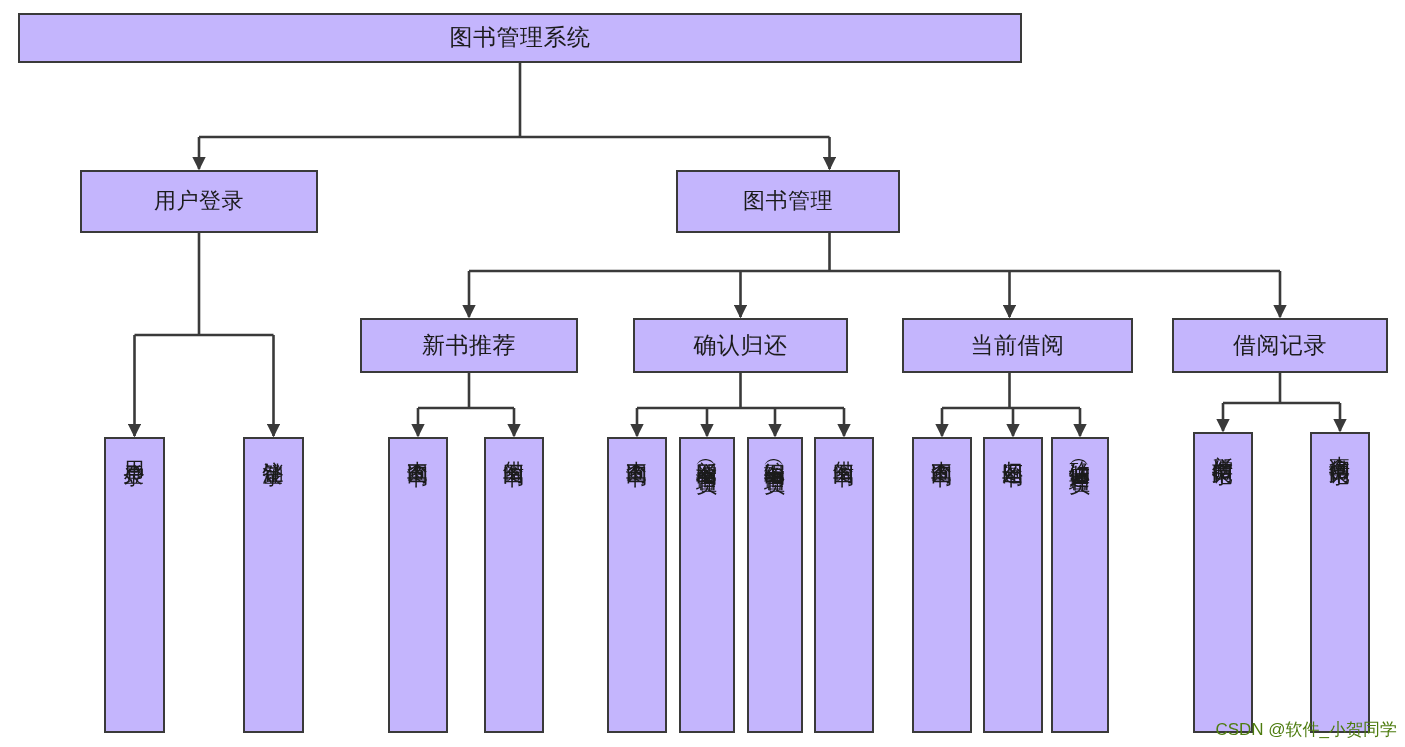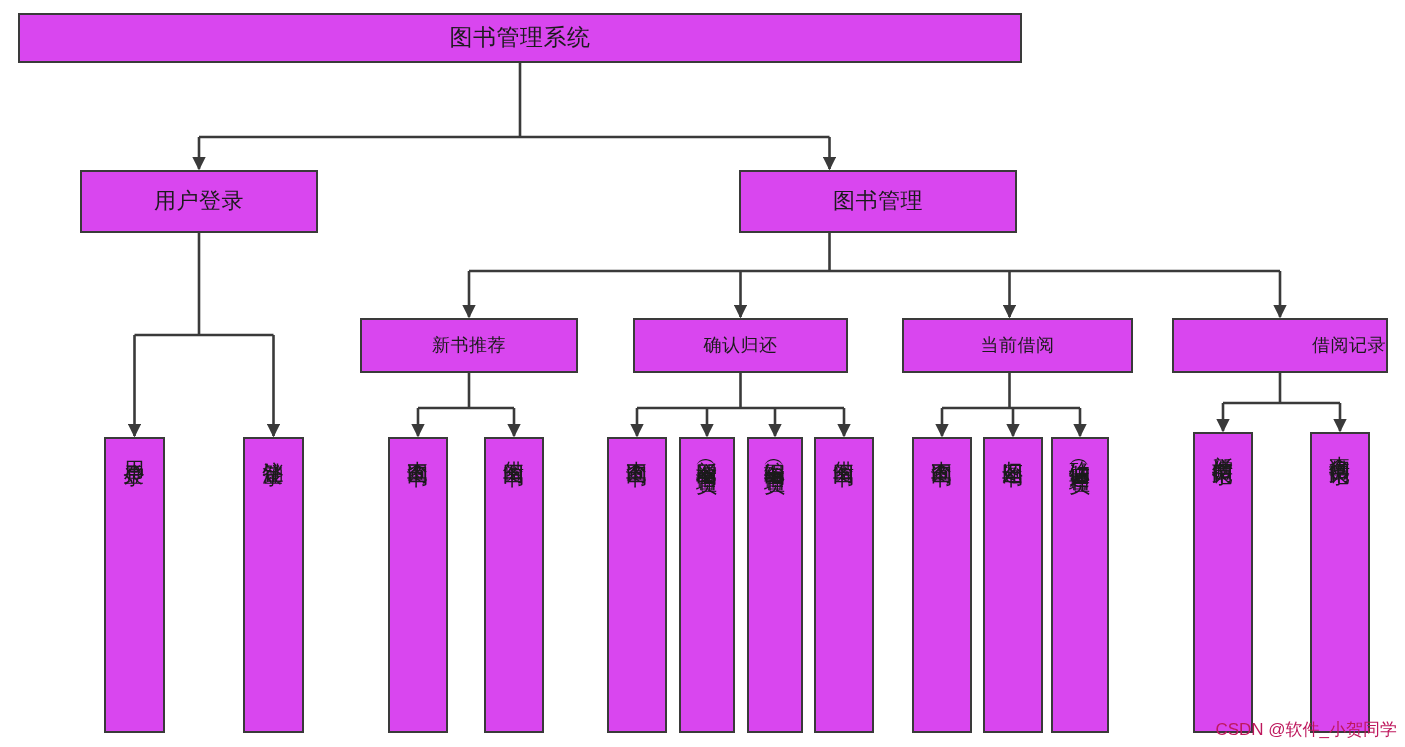--- a/index.html
+++ b/index.html
@@ -22,55 +22,55 @@
     position: absolute;
     left: 0;
     top: 0;
     width: 1405px;
     height: 747px;
     pointer-events: none;
   }
   .node {
     position: absolute;
     box-sizing: border-box;
-    background: #d946ef;
+    background: #c4b5fd;
     border: 2px solid #3a3a3a;
     display: flex;
     align-items: center;
     justify-content: center;
     z-index: 2;
   }
   .node-label {
     color: #1b1b1b;
     line-height: 1.12;
     text-align: center;
     white-space: nowrap;
     letter-spacing: 0.5px;
   }
   .node.root .node-label { font-size: 23px; }
   .node.level2 .node-label { font-size: 22px; }
-  .node.level3 .node-label { font-size: 18px; }
+  .node.level3 .node-label { font-size: 23px; }
   .node.leaf {
     align-items: flex-start;
     padding-top: 5px;
   }
   .node.leaf .node-label {
     font-size: 21px;
     writing-mode: vertical-rl;
     text-orientation: upright;
     letter-spacing: 2px;
     white-space: nowrap;
     line-height: 1;
   }
   #watermark {
     position: absolute;
     right: 8px;
     bottom: 6px;
     font-size: 17px;
-    color: #be185d;
+    color: #4d7c0f;
     white-space: nowrap;
     z-index: 5;
     font-family: "Liberation Sans", "DejaVu Sans", sans-serif;
   }
 </style>
 </head>
 <body>
 
 <div id="diagram-root">
 
@@ -117,33 +117,33 @@
       </g>
   </svg>
 
   <div id="nodes-layer">
       <div class="node root" style="left: 18px; top: 13px; width: 1004px; height: 50px;">
         <span class="node-label">图书管理系统</span>
       </div>
       <div class="node level2" style="left: 80px; top: 170px; width: 238px; height: 63px;">
         <span class="node-label">用户登录</span>
       </div>
-      <div class="node level2" style="left: 739px; top: 170px; width: 278px; height: 63px;">
+      <div class="node level2" style="left: 676px; top: 170px; width: 224px; height: 63px;">
         <span class="node-label">图书管理</span>
       </div>
       <div class="node level3" style="left: 360px; top: 318px; width: 218px; height: 55px;">
         <span class="node-label">新书推荐</span>
       </div>
       <div class="node level3" style="left: 633px; top: 318px; width: 215px; height: 55px;">
         <span class="node-label">确认归还</span>
       </div>
       <div class="node level3" style="left: 902px; top: 318px; width: 231px; height: 55px;">
         <span class="node-label">当前借阅</span>
       </div>
-      <div class="node level3" style="left: 1172px; top: 318px; width: 216px; height: 55px; justify-content: flex-end;">
+      <div class="node level3" style="left: 1172px; top: 318px; width: 216px; height: 55px;">
         <span class="node-label">借阅记录</span>
       </div>
       <div class="node leaf" style="left: 104px; top: 437px; width: 61px; height: 296px;">
         <span class="node-label">用户登录</span>
       </div>
       <div class="node leaf" style="left: 243px; top: 437px; width: 61px; height: 296px;">
         <span class="node-label">注销登录</span>
       </div>
       <div class="node leaf" style="left: 388px; top: 437px; width: 60px; height: 296px;">
         <span class="node-label">查询图书</span>

